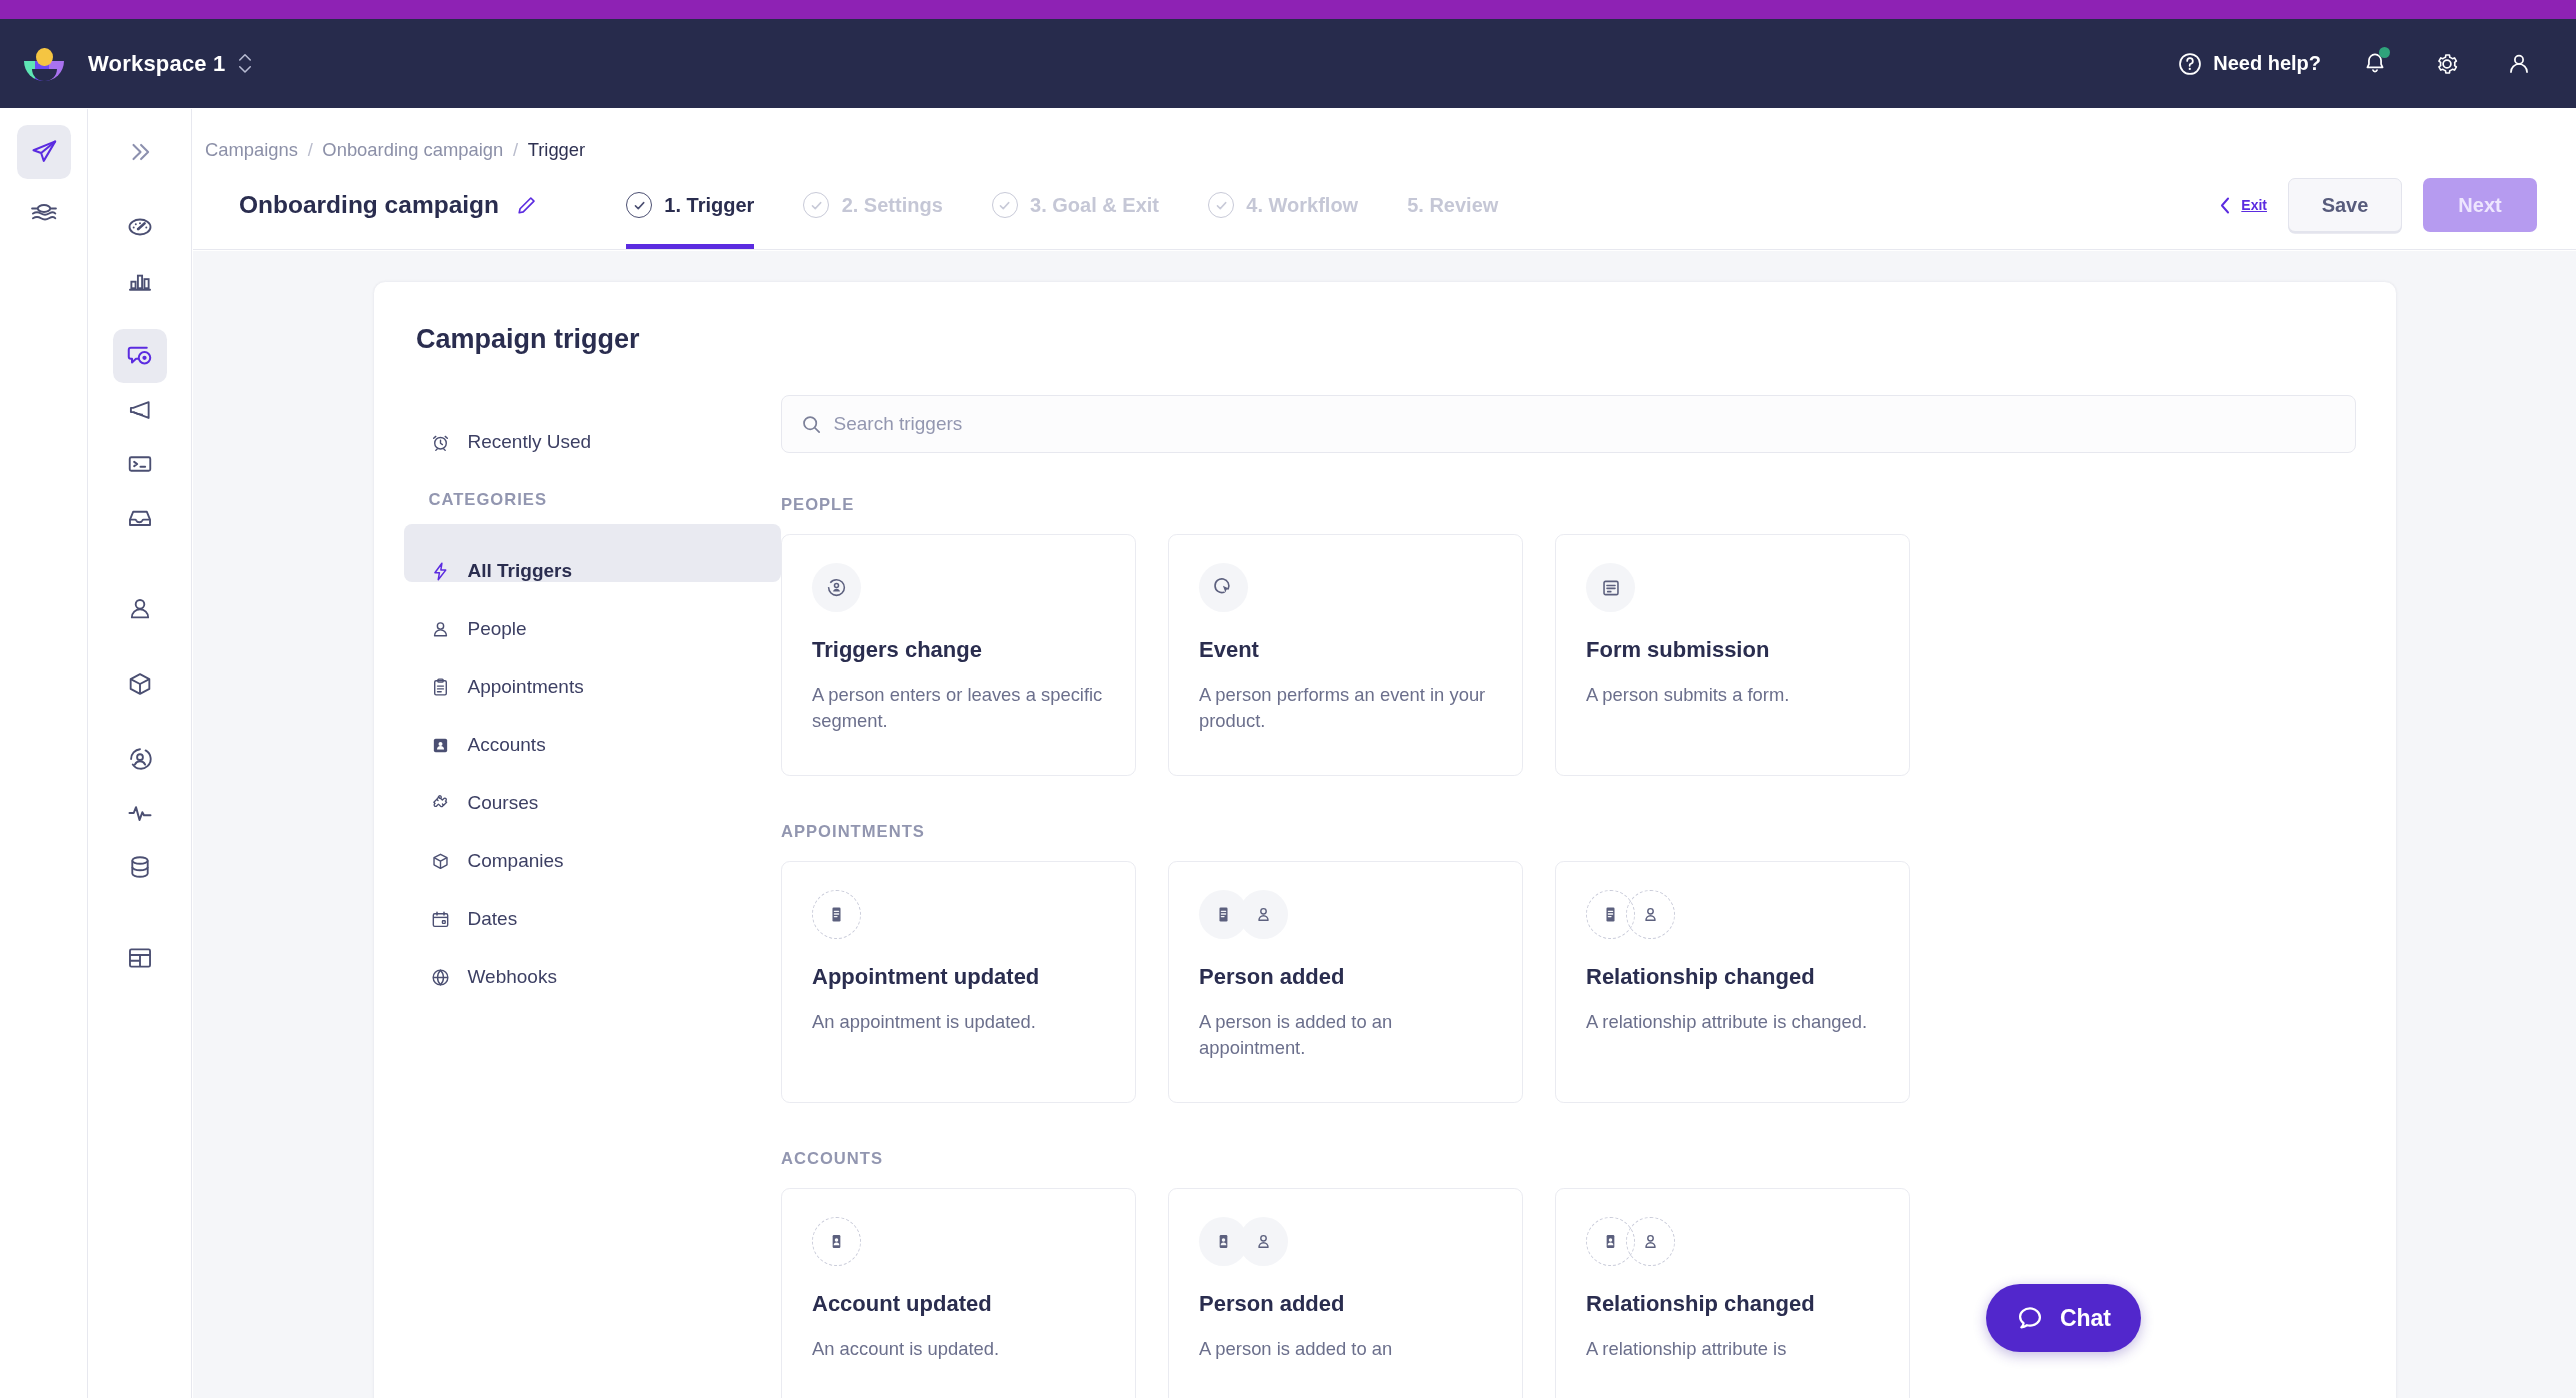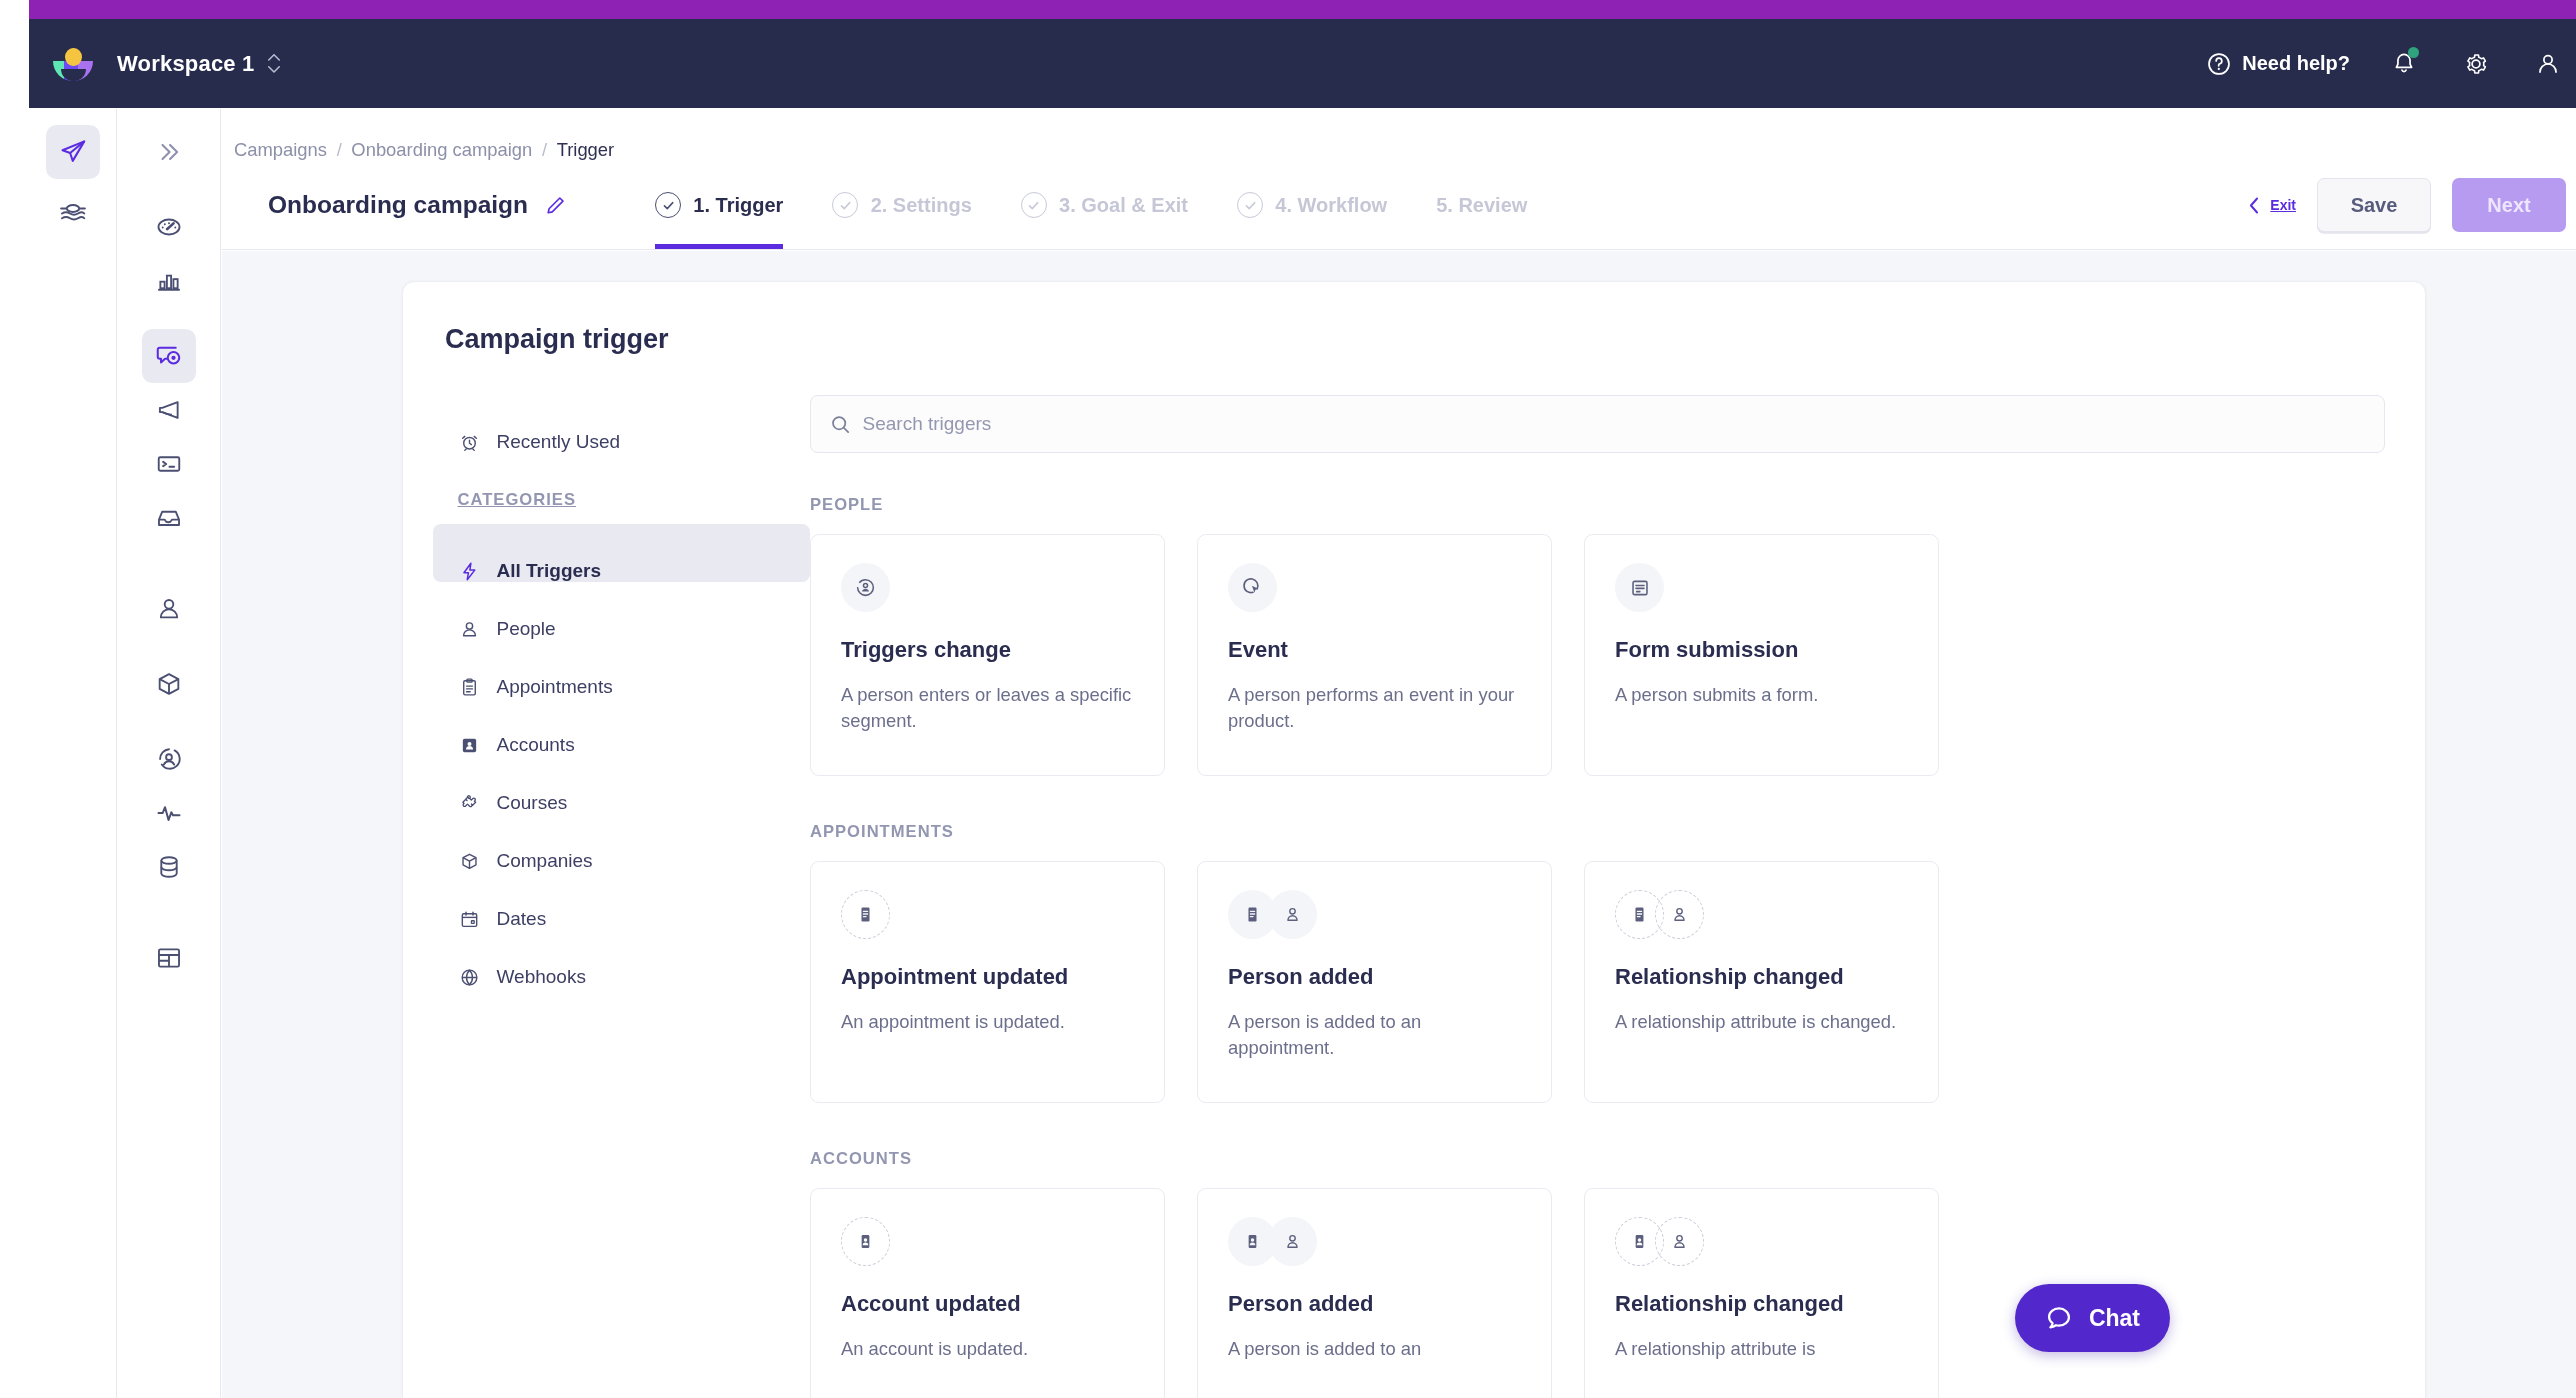--- a/index.html
+++ b/index.html
@@ -2,21 +2,21 @@
 <html style="font-size:14px"><head>
 <meta charset="utf-8">
 <style>
   * { box-sizing: border-box; margin: 0; padding: 0; }
   html, body {
     width: 2576px; height: 1398px;
     overflow: hidden;
     font-family: "Liberation Sans", sans-serif;
     background: #ffffff;
   }
-  .screen { position: relative; width: 2192px; height: 1398px; margin-left: 29px; }
+  .screen { position: relative; width: 2192px; height: 1398px; }
 
   
   .purple-strip {
     position: absolute; left: 0; top: 0; width: 2576px; height: 19px;
     background: #8E22B4;
   }
   .topbar {
     position: absolute; left: 0; top: 19px; width: 2576px; height: 89px;
     background: #272B4C;
     display: flex; align-items: center;
@@ -124,21 +124,21 @@
   .panel-body { display:flex; padding:40px 0 0 30px; }
   .cat-col { width:377px; flex:0 0 377px; }
   .cat-item {
     display:flex; align-items:flex-end; gap:16px; height:58px; padding-left:24.5px;
     border-radius:8px; color:#3C3F63; font-size:19px; cursor:pointer;
   }
   .cat-item.recent { margin-bottom: 37px; }
   .cat-item.active { background:#E9EAF1; font-weight:700; color:#2A2D4F; }
   .cat-item.active .ci { color:#5B2BE0; }
   .ci { display:flex; align-items:center; justify-content:center; width:23px; color:#4B4F72;}
-  .cat-head { font-size:16.6px; letter-spacing:1px; color:#9296B0; font-weight:600; padding-left:24.5px; margin-bottom:14px;text-decoration:underline;}
+  .cat-head { font-size:16.6px; letter-spacing:1px; color:#9296B0; font-weight:600; padding-left:24.5px; margin-bottom:14px;}
 
   .content-col { flex:1; padding-right:40px; }
   .search {
     height:58px; border:0.9px solid #E7E8EF; border-radius:8px; background:#FCFCFD;
     display:flex; align-items:center; gap:11px; padding:0 17.5px; margin-bottom:42px;
   }
   .search .ph { color:#9397B0; font-size:19px; }
 
   .sec-head { font-size:16.6px; letter-spacing:1px; color:#9296B0; font-weight:600; margin-bottom:19px; }
   .card-row { display:flex; gap:32px; margin-bottom:46px; }

